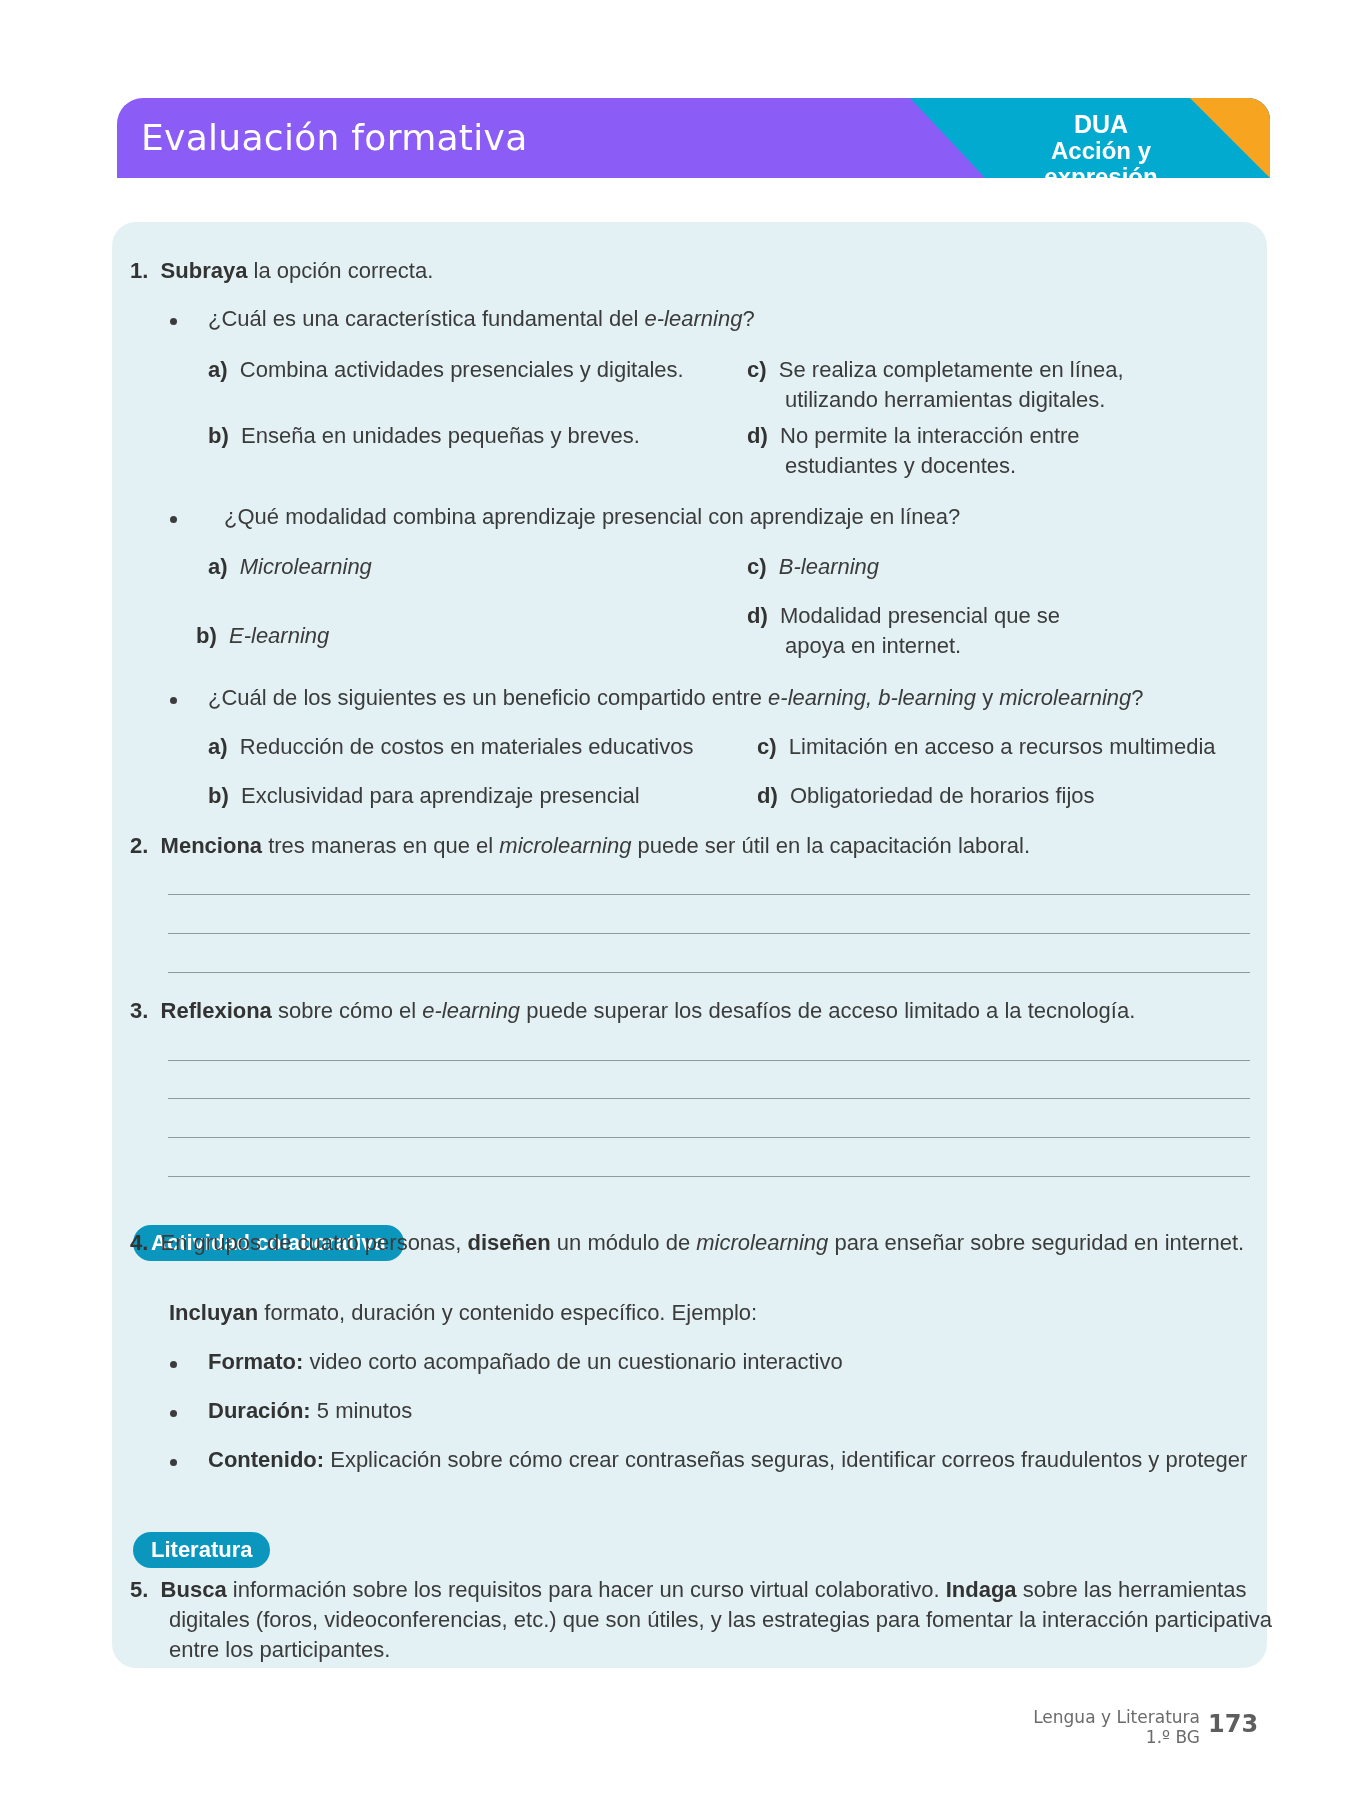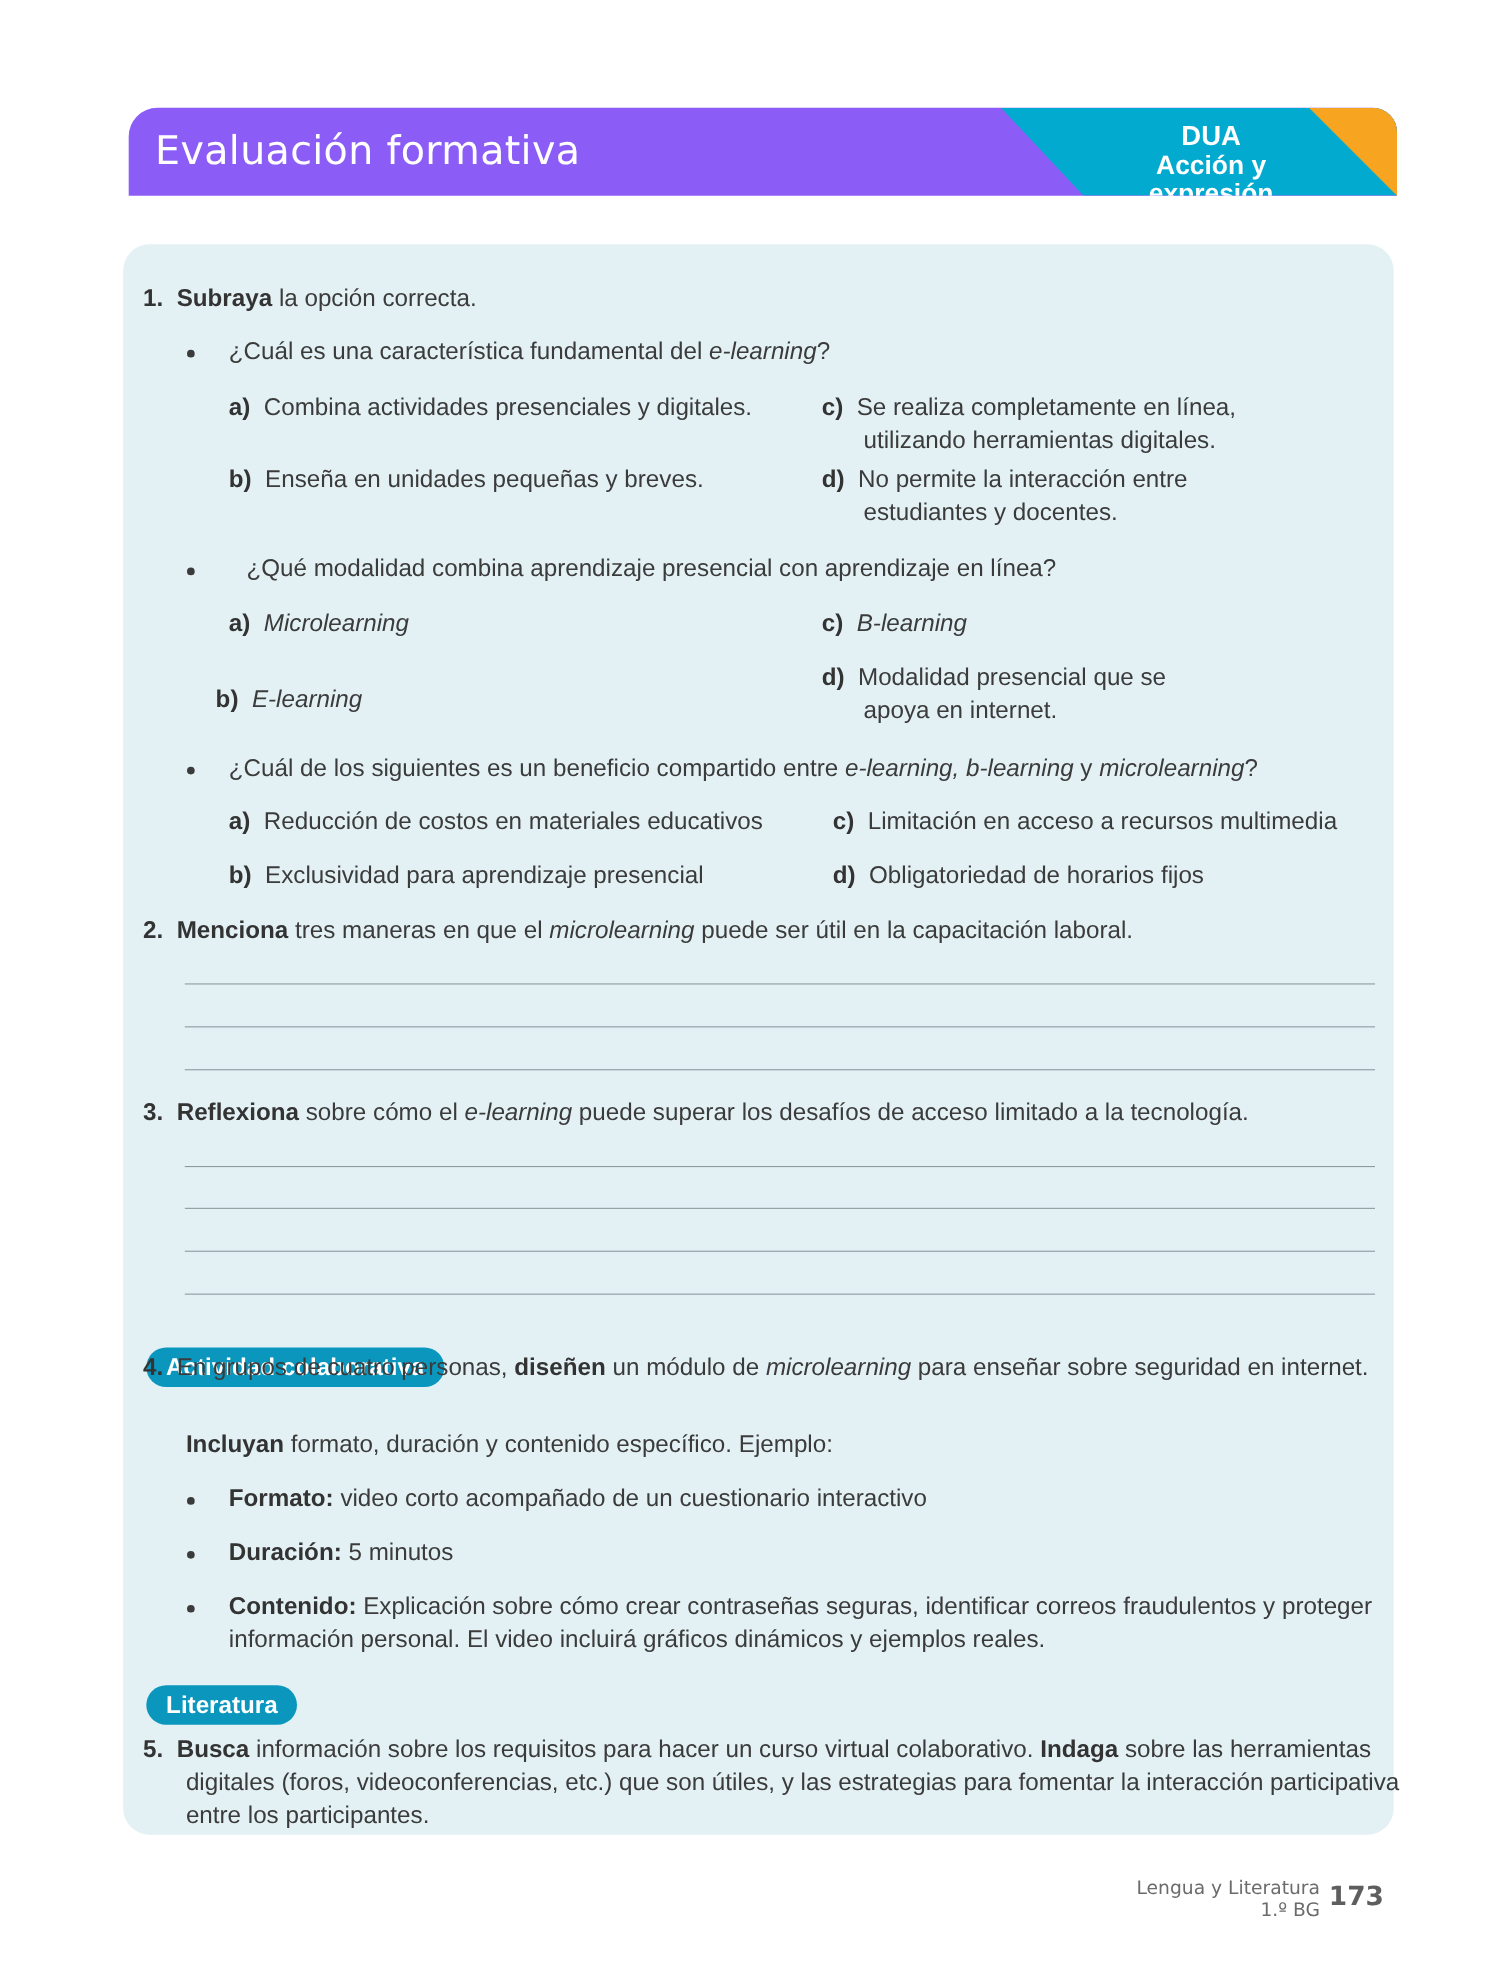--- a/index.html
+++ b/index.html
@@ -154,21 +154,20 @@
 <div class="abs t" style="left:208px; top:1347px;">
   <span class="b">Formato:</span><span> video corto acompañado de un cuestionario interactivo</span>
 </div>
 <span class="bullet" style="left:170px; top:1410px;"></span>
 <div class="abs t" style="left:208px; top:1396px;">
   <span class="b">Duración:</span><span> 5 minutos</span>
 </div>
 <span class="bullet" style="left:170px; top:1459px;"></span>
 <div class="abs t" style="left:208px; top:1445px;">
   <span class="b">Contenido:</span><span> Explicación sobre cómo crear contraseñas seguras, identificar correos fraudulentos y proteger</span><br>
-  <span>información personal. El video incluirá gráficos dinámicos y ejemplos reales.</span>
 </div>
 
 <div class="pill" style="left:133px; top:1532px;">Literatura</div>
 <div class="abs t" style="left:130px; top:1575px;">
   <span class="num">5.</span>&nbsp;&nbsp;<span class="b">Busca</span><span> información sobre los requisitos para hacer un curso virtual colaborativo. </span><span class="b">Indaga</span><span> sobre las herramientas</span>
 </div>
 <div class="abs t" style="left:169px; top:1605px;">digitales (foros, videoconferencias, etc.) que son útiles, y las estrategias para fomentar la interacción participativa</div>
 <div class="abs t" style="left:169px; top:1635px;">entre los participantes.</div>
 
 <div class="footer-sub" style="right:150px; top:1707px;">

